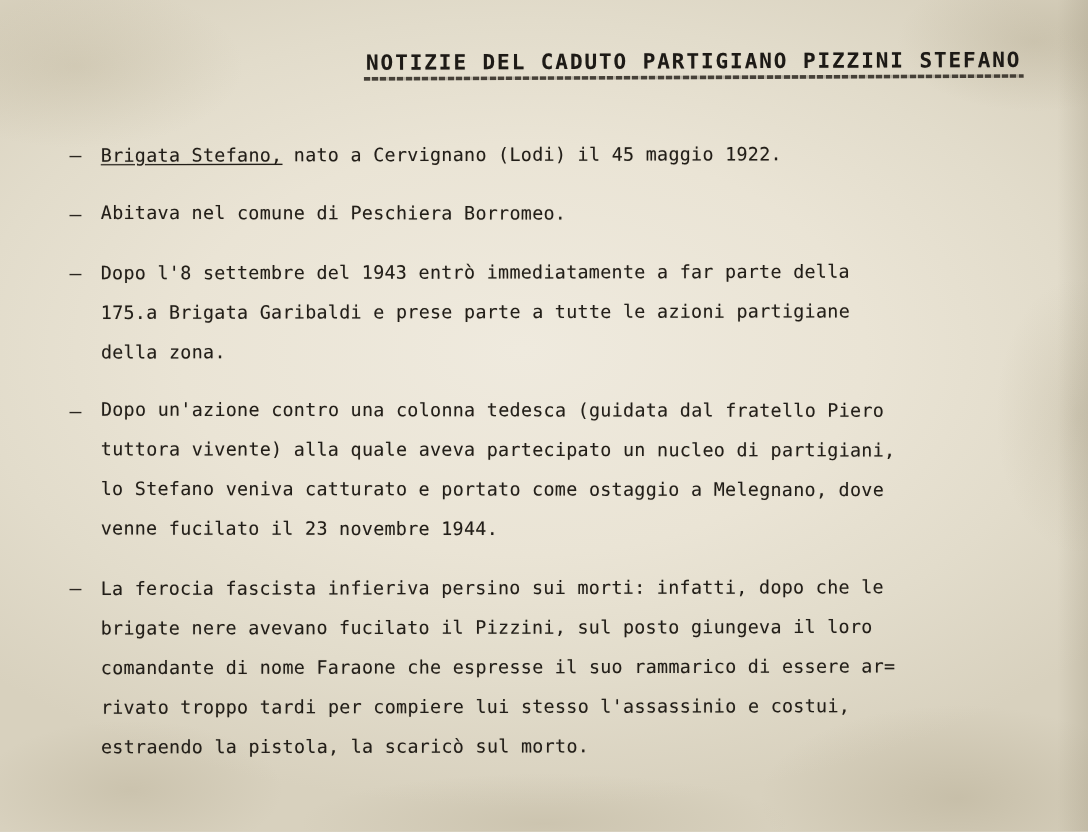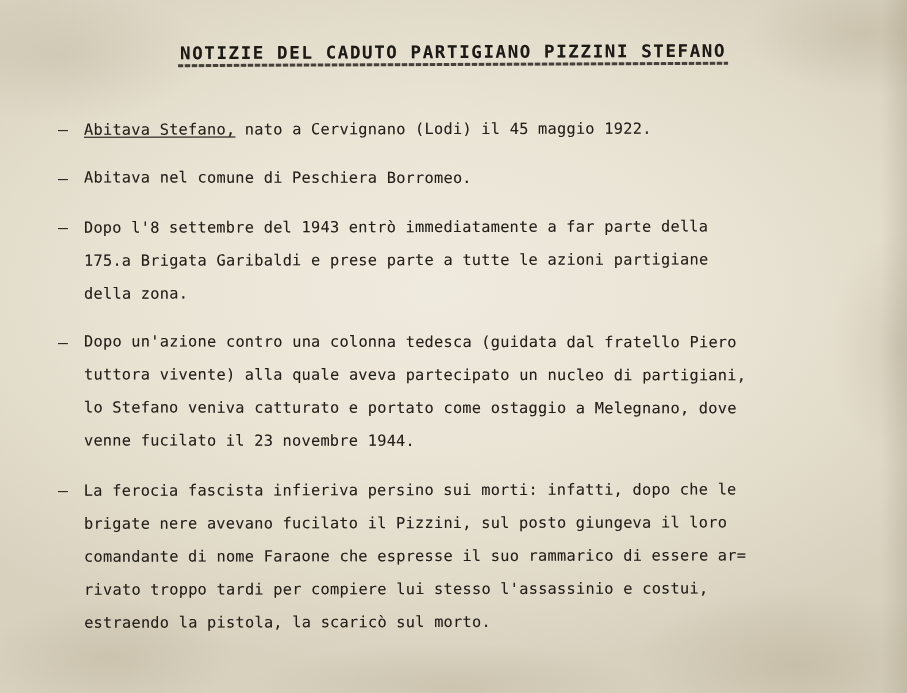--- a/index.html
+++ b/index.html
@@ -48,21 +48,21 @@
   }
 
   #content {
     position: relative;
     z-index: 2;
     padding: 38px 56px 0 56px;
   }
 
   
   .title-wrap {
-    text-align: center;
+    text-align: right;
     margin-top: 4px;
     margin-bottom: 48px;
   }
   .doc-title {
     display: inline-block;
     font-family: "DejaVu Sans Mono", monospace;
     font-size: 17.5px;
     letter-spacing: 1.6px;
     color: #1d1a16;
     font-weight: 700;
@@ -138,21 +138,21 @@
       <div class="doc-title">
         <span>NOTIZIE DEL CADUTO PARTIGIANO PIZZINI STEFANO</span>
         <span class="underline"></span>
       </div>
     </div>
 
     <ul class="entries">
 
       <li class="entry">
         <span class="dash">–</span>
-        <span class="entry-text"><span class="u">Abitava Stefano,</span><span> nato a Cervignano (Lodi) il 45 maggio 1922.</span></span>
+        <span class="entry-text"><span class="u">Brigata Stefano,</span><span> nato a Cervignano (Lodi) il 45 maggio 1922.</span></span>
       </li>
 
       <li class="entry">
         <span class="dash">–</span>
         <span class="entry-text">Abitava nel comune di Peschiera Borromeo.</span>
       </li>
 
       <li class="entry">
         <span class="dash">–</span>
         <span class="entry-text">Dopo l'8 settembre del 1943 entrò immediatamente a far parte della

